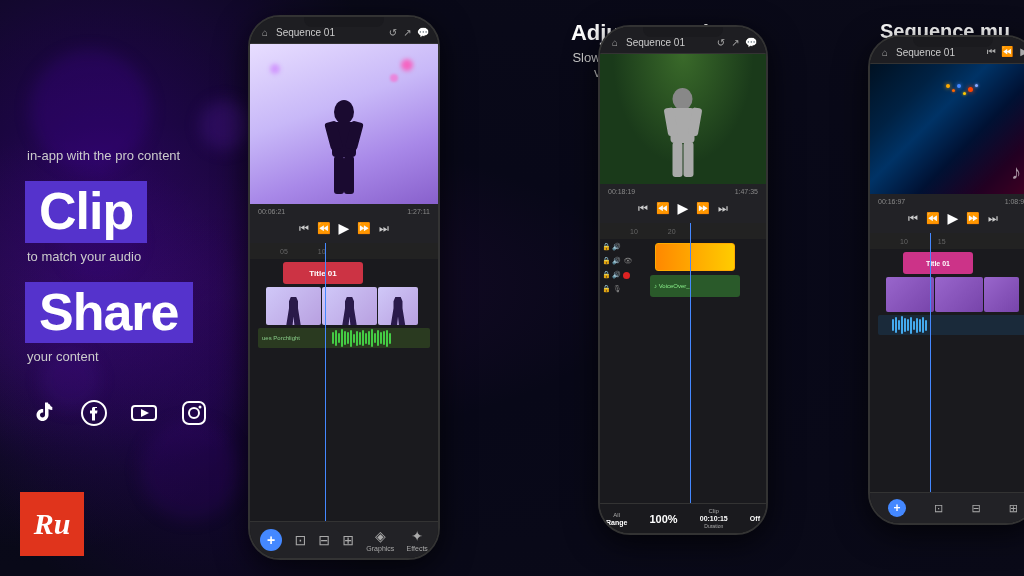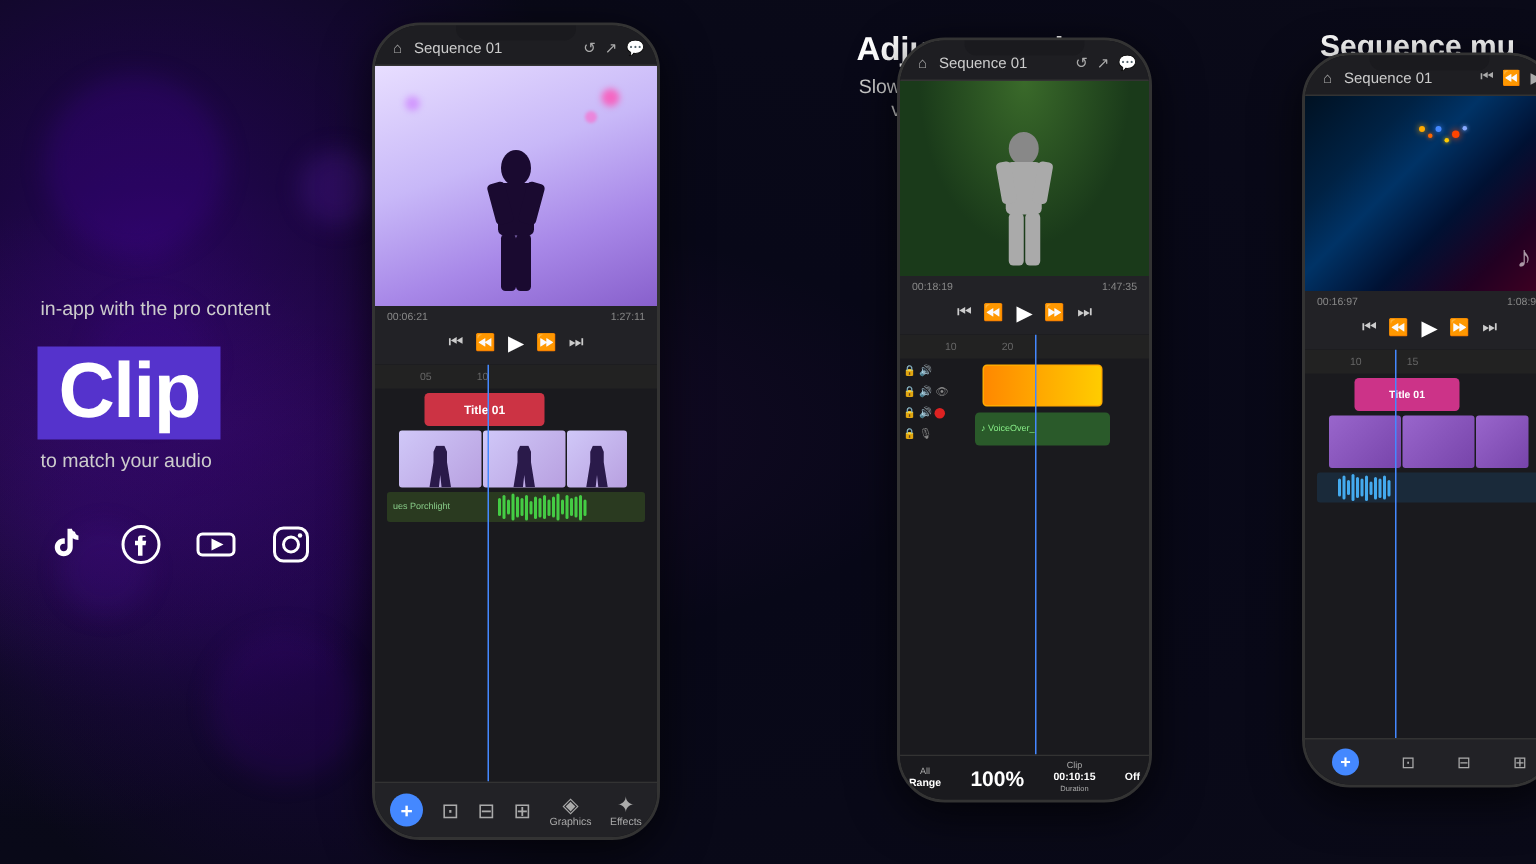--- a/index.html
+++ b/index.html
@@ -536,20 +536,24 @@
 
   <div class="feature-group">
     <div class="feature-subtitle">in-app with the pro content</div>
   </div>
 
   <div class="feature-group">
     <div class="feature-title">Clip</div>
     <div class="feature-subtitle">to match your audio</div>
   </div>
 
+  <div class="feature-group">
+    <div class="feature-title">Share</div>
+    <div class="feature-subtitle">your content</div>
+  </div>
 
   <div class="social-row">
 
     <div class="social-icon">
       <svg width="28" height="28" viewBox="0 0 28 28" fill="white">
         <path d="M20 5.5c-1.1 0-2-0.9-2-2h-3v12.5c0 1.4-1.1 2.5-2.5 2.5s-2.5-1.1-2.5-2.5 1.1-2.5 2.5-2.5c0.3 0 0.5 0 0.7 0.1V10c-0.2 0-0.5-0.1-0.7-0.1-3.3 0-6 2.7-6 6s2.7 6 6 6 6-2.7 6-6V9.9c1.1 0.7 2.4 1.1 3.8 1.1V8c-0.8 0-2.3-1-2.3-2.5z"></path>
       </svg>
     </div>
 
     <div class="social-icon">
@@ -568,20 +572,23 @@
 
     <div class="social-icon">
       <svg width="28" height="28" viewBox="0 0 28 28" fill="none" stroke="white" stroke-width="2">
         <rect x="3" y="3" width="22" height="22" rx="6" ry="6"></rect>
         <circle cx="14" cy="14" r="5"></circle>
         <circle cx="20" cy="8" r="1.5" fill="white" stroke="none"></circle>
       </svg>
     </div>
   </div>
 
+  <div class="adobe-ru">
+    <span class="adobe-ru-text">Ru</span>
+  </div>
 </div>
 
 <div class="center-top">
   <div class="adjust-speed-title">Adjust speed</div>
   <div class="adjust-speed-sub">Slow down or speed up<br>video and audio</div>
 </div>
 
 <div class="right-top">
   <div class="combine-title">Sequence mu</div>
   <div class="combine-sub">Flexible multi</div>
@@ -792,21 +799,21 @@
         </div>
       </div>
     </div>
 
     <div class="speed-controls">
       <div class="speed-control-item">
         <span style="color:#aaa;font-size:6px;">All</span>
         <span class="speed-control-value" style="font-size:7px;">Range</span>
       </div>
       <div class="speed-control-item">
-        <span class="speed-control-value" style="font-size:14px;text-align:right;">100%</span>
+        <span class="speed-control-value" style="font-size:11px;text-align:right;">100%</span>
       </div>
       <div class="speed-control-item">
         <span style="color:#aaa;font-size:6px;">Clip</span>
         <span class="speed-control-value" style="font-size:7px;">00:10:15</span>
         <span style="color:#aaa;font-size:5px;">Duration</span>
       </div>
       <div class="speed-control-item">
         <span class="speed-control-value" style="font-size:7px;">Off</span>
       </div>
     </div>

